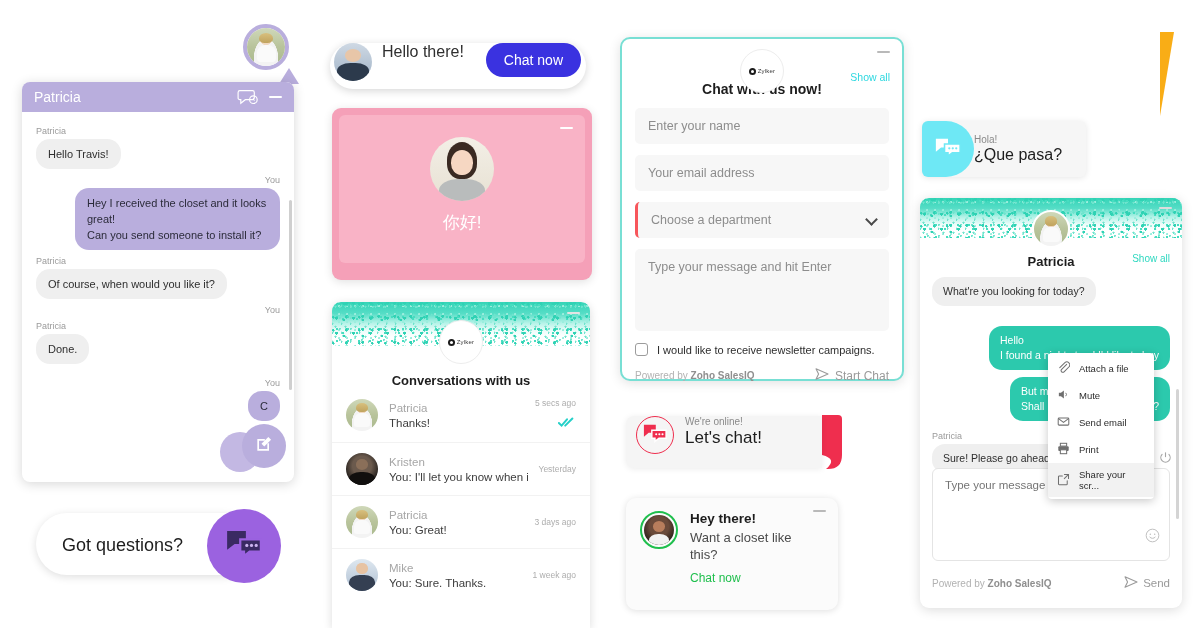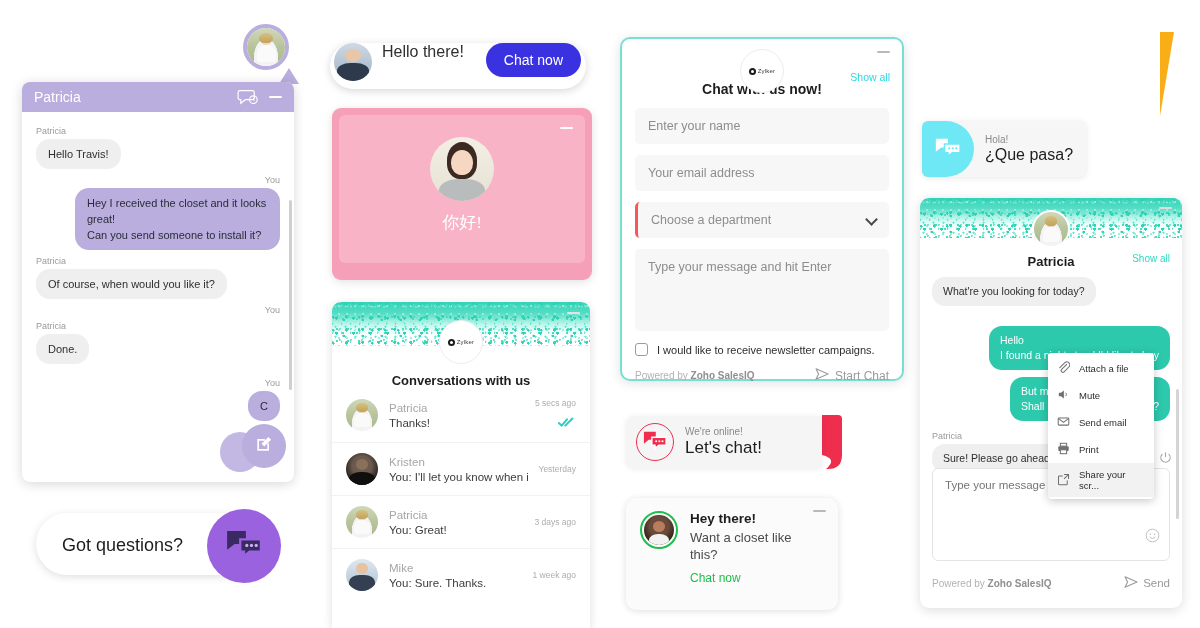--- a/index.html
+++ b/index.html
@@ -110,21 +110,21 @@
 
   
   #w2{ left:330px; top:43px; width:256px; height:46px; background:#fff; border-radius:24px;
        box-shadow:0 2px 8px rgba(0,0,0,.16); display:flex; align-items:flex-start; padding:0 5px 0 4px; }
   #w2 .av{ width:38px;height:38px; }
   #w2 .txt{ flex:1; font-size:16px; color:#2f2f2f; padding-left:10px; }
   #w2 .cta{ background:#3a32e0; color:#fff; font-size:14px; border-radius:18px; padding:9px 18px; border:none; cursor:pointer; font-family:inherit; }
 
   
   #w3{ left:332px; top:108px; width:260px; height:172px; background:#f5a0b8; border-radius:9px; box-shadow:0 2px 10px rgba(0,0,0,.12); padding:7px; }
-  #w3-inner{ width:100%; height:148px; background:#f9b3c6; border-radius:6px; position:relative;font-family:Liberation Serif, serif; }
+  #w3-inner{ width:100%; height:148px; background:#f9b3c6; border-radius:6px; position:relative; }
   #w3 .minus{ position:absolute; right:12px; top:12px; background:#ffffff; }
   #w3-av{ position:absolute; left:50%; top:22px; transform:translateX(-50%); width:64px;height:64px; border-radius:50%; overflow:hidden; }
   #w3-hi{ position:absolute; left:0; right:0; top:96px; text-align:center; color:#fff; font-size:17px; }
 
   
   #w4{ left:332px; top:302px; width:258px; height:326px; background:#fff; border-radius:9px 9px 0 0;
        box-shadow:0 2px 10px rgba(0,0,0,.14); overflow:hidden; }
   #w4-banner{ height:44px; position:relative; }
   #w4 .minus{ position:absolute; right:10px; top:10px; background:#e3e3e3; }
   #w4-logo{ position:absolute; left:50%; top:18px; transform:translateX(-50%); }
@@ -155,21 +155,21 @@
   #w5-chk{ display:flex; align-items:center; gap:9px; margin-top:12px; }
   .box{ width:13px;height:13px; border:1.5px solid #9c9c9c; border-radius:3px; flex:0 0 13px; cursor:pointer; }
   #w5-chk span{ font-size:11px; color:#2d2d2d; }
   #w5-foot{ display:flex; align-items:center; justify-content:space-between; margin-top:12px; }
   .powered{ font-size:10px; color:#b2b2b2; }
   .powered b{ color:#8f8f8f; }
   #w5-start{ font-size:12px; color:#9a9a9a; display:flex; align-items:center; gap:6px; cursor:pointer; }
 
   
   #w6{ left:626px; top:416px; width:196px; height:52px; background:#f5f5f5; border-radius:8px 0 0 8px;
-       display:flex; align-items:center; padding-left:10px; gap:11px; box-shadow:0 1px 6px rgba(0,0,0,.08); }
+       display:flex; padding-left:10px; gap:11px; box-shadow:0 1px 6px rgba(0,0,0,.08); }
   #w6-ring{ width:38px;height:38px;border-radius:50%;border:1.6px solid #ef2e4e; display:flex;align-items:center;justify-content:center; flex:0 0 38px; }
   #w6 .l1{ font-size:10px;color:#8a8a8a; }
   #w6 .l2{ font-size:17px;color:#1d1d1d; margin-top:1px; }
   #w6-flag{ position:absolute; left:822px; top:415px; width:20px; height:55px;
       background:#ef2e4e; border-radius:0 4px 0 0; clip-path: path("M0,0 L20,0 L20,40 Q20,55 4,54 Q16,44 0,40 Z"); }
 
   
   #w7{ left:626px; top:498px; width:212px; height:112px; background:#fbfbfb; border-radius:10px;
        box-shadow:0 1px 7px rgba(0,0,0,.13); padding:13px 14px; display:flex; gap:12px; }
   #w7 .minus{ position:absolute; right:12px; top:12px; }
@@ -183,21 +183,21 @@
   #w8{ left:1078px; top:32px; width:82px; height:84px; background:#f9ad16; border-radius:6px 0 0 6px;
        display:flex; flex-direction:column; align-items:center; justify-content:center; gap:5px; }
   #w8 .lab{ font-size:11px; color:#1d1d1d; text-align:center; line-height:14px; }
   #w8-tail{ position:absolute; left:1160px; top:32px; width:0;height:0;
        border-top:84px solid #f9ad16; border-right:14px solid transparent; }
 
   
   #w9{ left:922px; top:121px; width:164px; height:56px; background:#f6f6f6; border-radius:6px;
        box-shadow:0 1px 6px rgba(0,0,0,.10); display:flex; align-items:center; overflow:hidden; }
   #w9-ic{ width:52px;height:56px; background:#6ee8f5; border-radius:0 28px 28px 0; display:flex;align-items:center;justify-content:center; flex:0 0 52px; }
-  #w9 .tx{ padding-left:11px; }
+  #w9 .tx{ }
   #w9 .l1{ font-size:10px; color:#8a8a8a; }
   #w9 .l2{ font-size:16px; color:#1d1d1d; margin-top:1px; }
 
   
   #w10{ left:920px; top:198px; width:262px; height:410px; background:#fff; border-radius:9px;
         box-shadow:0 2px 12px rgba(0,0,0,.14); overflow:hidden; }
   #w10-banner{ height:40px; position:relative; }
   #w10 .minus{ position:absolute; right:10px; top:9px; background:#dcdcdc; }
   #w10-av{ position:absolute; left:50%; top:12px; transform:translateX(-50%); width:38px;height:38px;
            border-radius:50%; overflow:hidden; border:2px solid #fff; }

